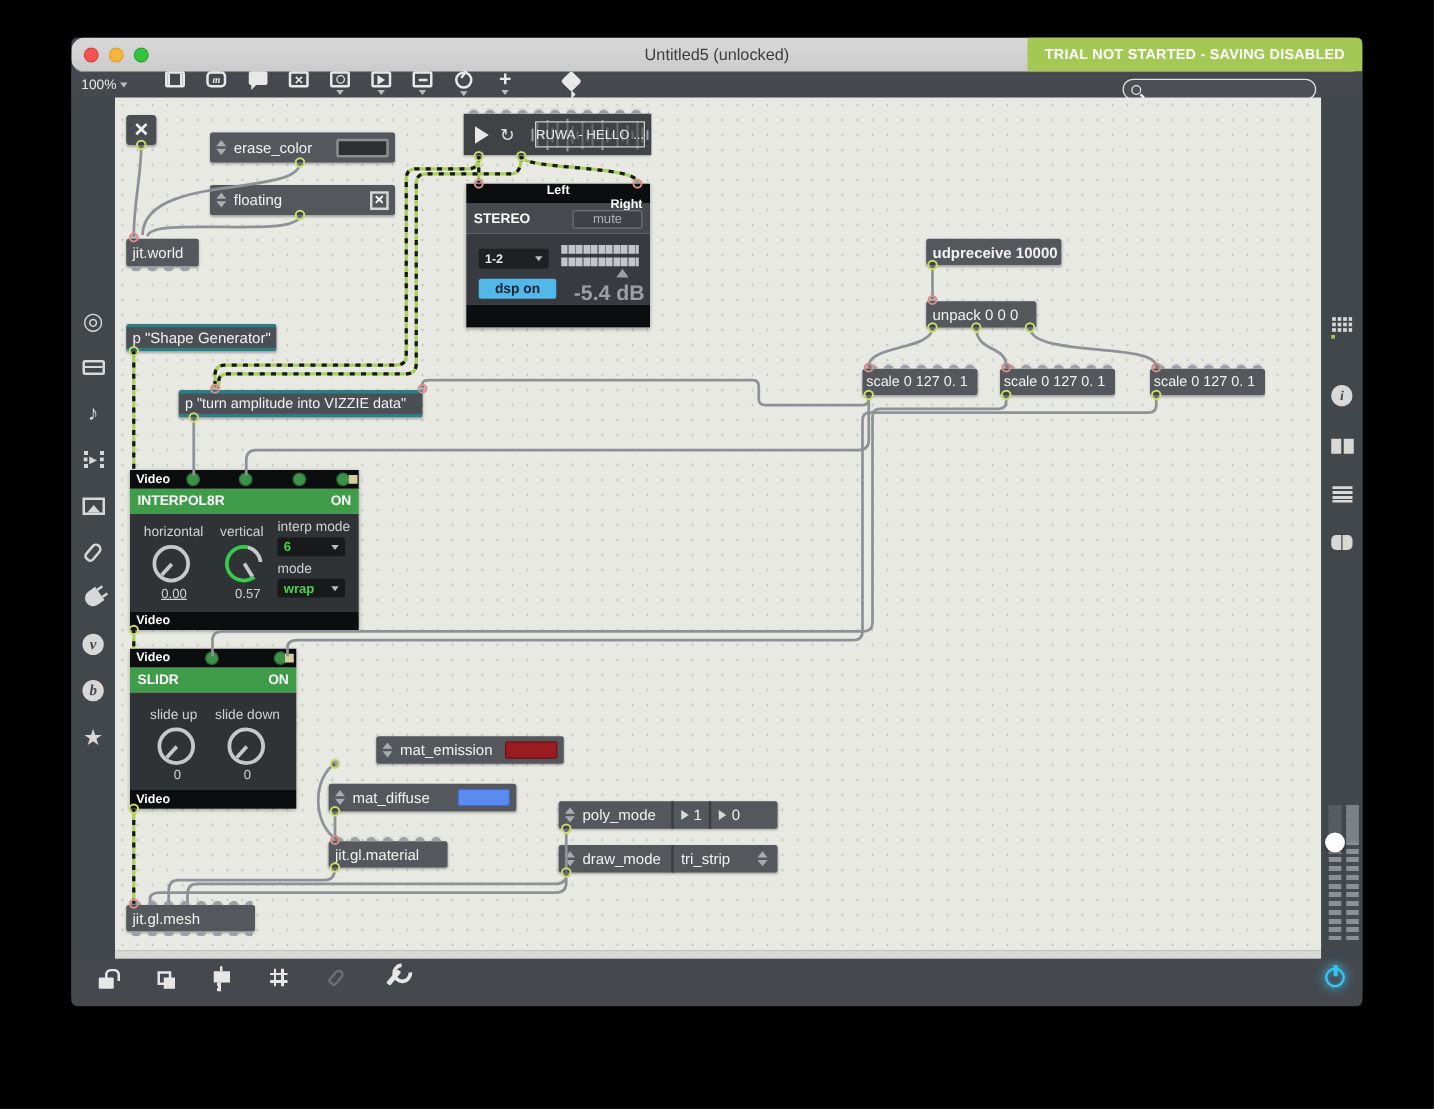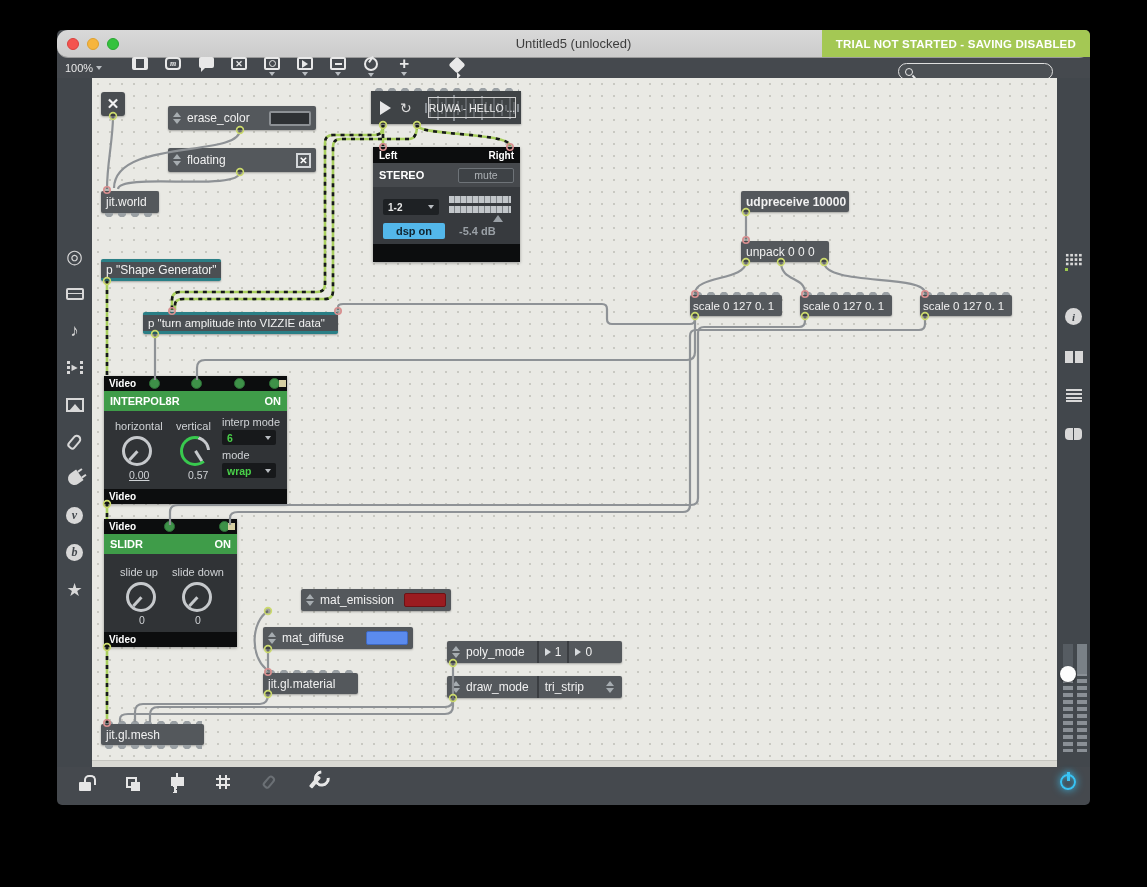--- a/index.html
+++ b/index.html
@@ -73,31 +73,31 @@
   .dd .caret-dn { margin-left:auto; }
 
   
   .player { position:absolute; left:279px; top:13px; width:150px; height:33px; background:#3f4346; z-index:2; display:flex; align-items:center; box-shadow:0 1px 2px rgba(0,0,0,.35); }
   .ptri { width:0; height:0; border-left:11px solid #e8e8e8; border-top:7px solid transparent; border-bottom:7px solid transparent; margin-left:9px; }
   .loop { color:#dcdcdc; font-size:14px; margin-left:9px; }
   .wavewrap { position:absolute; left:52px; top:0; width:98px; height:33px; overflow:hidden; }
   .ptitle { position:absolute; left:57px; top:6px; width:88px; height:21px; border:1.5px solid #cfcfcf; color:#ececec; font-size:10.5px; display:flex; align-items:center; justify-content:center; background:rgba(63,67,70,.55); white-space:nowrap; overflow:hidden; }
 
   .mixer { position:absolute; left:281px; top:69px; width:147px; height:115px; z-index:2; box-shadow:0 1px 3px rgba(0,0,0,.35); }
-  .mixtop { height:16px; background:#0c0d0e; color:#fff; font-size:10px; font-weight:bold; display:flex; align-items:center; padding:0 6px; }
+  .mixtop { height:16px; background:#0c0d0e; color:#fff; font-size:10px; font-weight:bold; display:flex; align-items:center; padding:0 6px;flex-direction:column; }
   .mixrow { height:24px; background:#46494d; color:#fff; display:flex; align-items:center; padding:0 6px; font-size:11px; font-weight:bold; }
   .mutebtn { margin-left:auto; width:56px; height:15px; background:#3e4246; border:1px solid #6e7378; border-radius:2px; color:#aeb2b6; font-size:10.5px; font-weight:normal; display:flex; align-items:center; justify-content:center; }
   .mixbody { height:57px; background:#373a3e; position:relative; }
   .chsel { position:absolute; left:10px; top:12px; width:56px; height:16px; background:#1e2124; color:#e8e8e8; font-size:10px; font-weight:bold; display:flex; align-items:center; padding:0 5px; border-radius:2px; }
   .chsel .caret-dn { margin-left:auto; }
   .meter { position:absolute; width:62px; height:7px; background:#22252a; }
   .meter .fill { height:100%; background:repeating-linear-gradient(90deg,#c2c6ca 0 5px,#7e8388 5px 6px); }
   .meter-tri { position:absolute; width:0; height:0; border-left:5px solid transparent; border-right:5px solid transparent; border-bottom:7px solid #9aa0a6; }
   .dspbtn { position:absolute; left:10px; top:36px; width:62px; height:16px; background:#53b7ea; color:#10232e; font-size:11px; font-weight:bold; display:flex; align-items:center; justify-content:center; border-radius:2px; }
-  .dbtext { position:absolute; left:86px; top:38px; color:#9aa0a6; font-size:11px; font-weight:bold; }
+  .dbtext { position:absolute; left:86px; top:38px; color:#9aa0a6; font-size:17px; font-weight:bold; }
   .mixbot { height:18px; background:#0c0d0e; }
 
   .numcell { display:flex; align-items:center; gap:4px; padding:0 6px; height:100%; border-left:2px solid #3a3d41; color:#f1f1f1; }
   .ntri { width:0; height:0; border-left:6px solid #d7dadd; border-top:4.5px solid transparent; border-bottom:4.5px solid transparent; }
 
   svg.cords { position:absolute; left:0; top:0; z-index:5; pointer-events:none; }
 
   
   .bottombar { position:relative; height:30px; background:#45494e; display:flex; align-items:center; gap:26px; padding-left:18px; }
   .bicon { color:#e6e6e6; display:flex; align-items:center; justify-content:center; width:20px; height:20px; cursor:pointer; }

